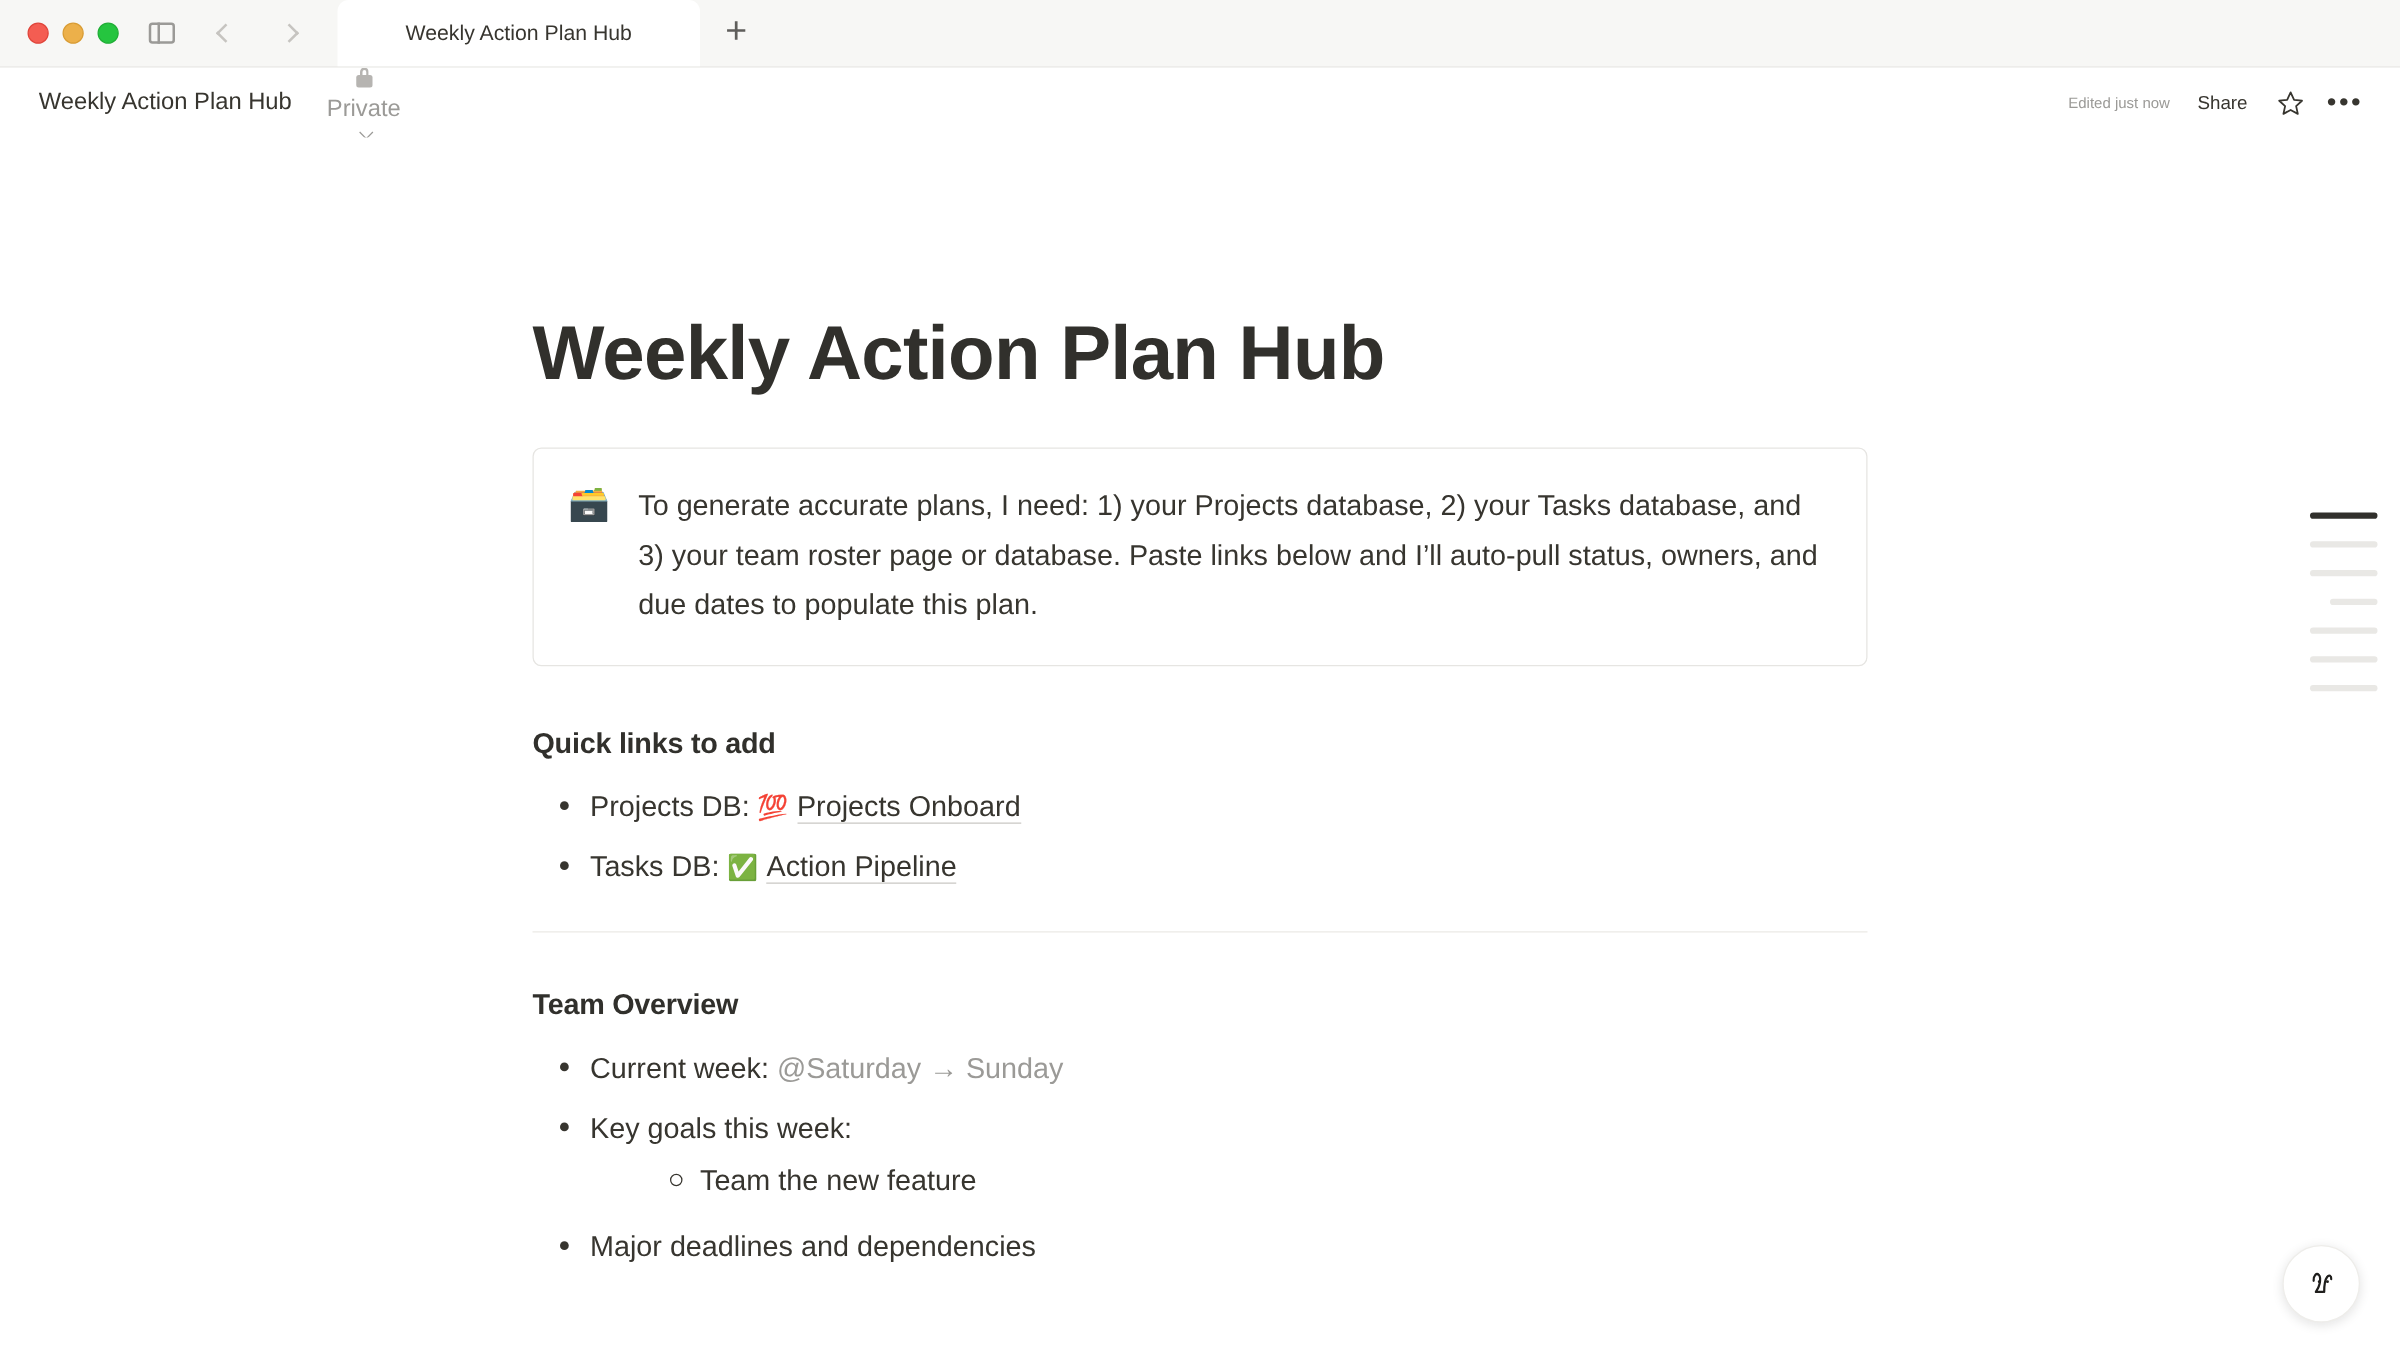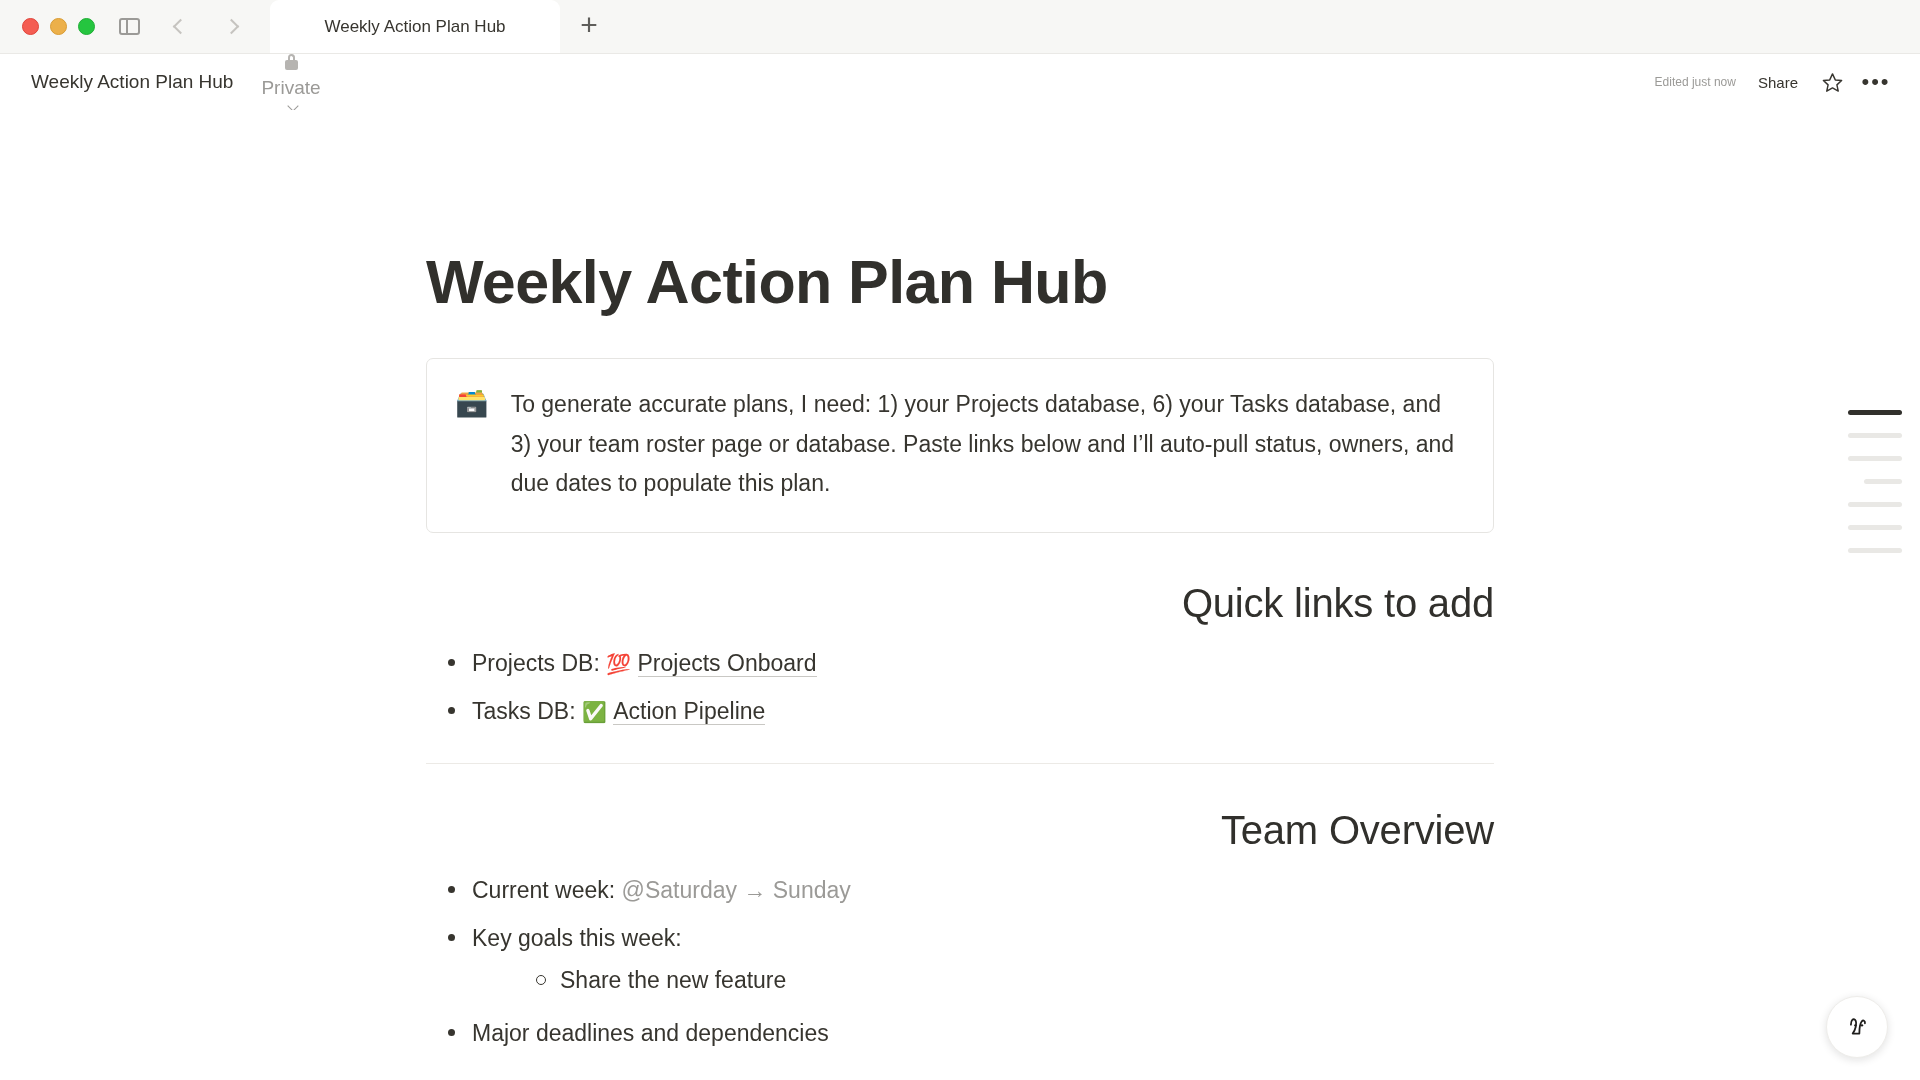--- a/index.html
+++ b/index.html
@@ -180,26 +180,25 @@
     margin-bottom: 48px;
   }
   .callout-emoji { font-size: 27px; line-height: 1.35; flex: 0 0 auto; }
   .callout-text {
     font-size: 23px;
     line-height: 1.72;
     color: #37352f;
   }
 
   h2.section {
-    font-size: 40px;
-    font-weight: 400;
+    font-size: 23px;
+    font-weight: 700;
     color: #31302c;
     letter-spacing: -0.2px;
     margin-bottom: 14px;
-    text-align: right;
   }
 
   ul.bullets { list-style: none; }
   ul.bullets > li {
     position: relative;
     font-size: 23px;
     line-height: 1.55;
     color: #37352f;
     padding: 6px 0 6px 46px;
   }
@@ -324,21 +323,21 @@
 </div>
 
 <div class="page">
 
   <div class="content">
 
     <h1 class="doc-title">Weekly Action Plan Hub</h1>
 
     <div class="callout">
       <span class="callout-emoji">🗃️</span>
-      <div class="callout-text">To generate accurate plans, I need: 1) your Projects database, 6) your Tasks database, and 3) your team roster page or database. Paste links below and I’ll auto-pull status, owners, and due dates to populate this plan.</div>
+      <div class="callout-text">To generate accurate plans, I need: 1) your Projects database, 2) your Tasks database, and 3) your team roster page or database. Paste links below and I’ll auto-pull status, owners, and due dates to populate this plan.</div>
     </div>
 
     <h2 class="section">Quick links to add</h2>
 
     <ul class="bullets">
       <li>
         <span>Projects DB: </span><span class="link-emoji">💯</span>&nbsp;<a class="inline-link" href="#">Projects Onboard</a>
       </li>
       <li>
         <span>Tasks DB: </span><span class="link-emoji">✅</span>&nbsp;<a class="inline-link" href="#">Action Pipeline</a>
@@ -349,21 +348,21 @@
 
     <h2 class="section">Team Overview</h2>
 
     <ul class="bullets">
       <li>
         <span>Current week: </span><span class="mention">@Saturday</span>&nbsp;<span class="mention">→</span>&nbsp;<span class="mention">Sunday</span>
       </li>
       <li>
         <span>Key goals this week:</span>
         <ul class="bullets sub">
-          <li>Share the new feature</li>
+          <li>Team the new feature</li>
         </ul>
       </li>
       <li>Major deadlines and dependencies</li>
     </ul>
 
   </div>
 
   <div class="minimap">
     <div class="mm-line active" style="width:54px"></div>
     <div class="mm-line" style="width:54px"></div>

